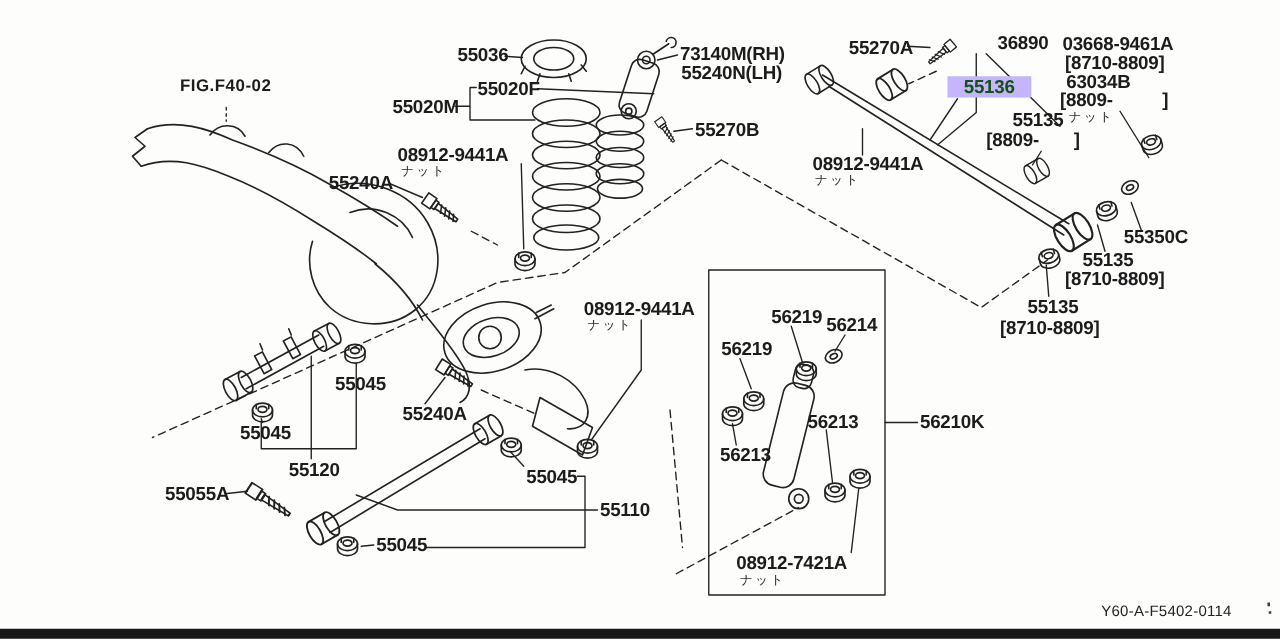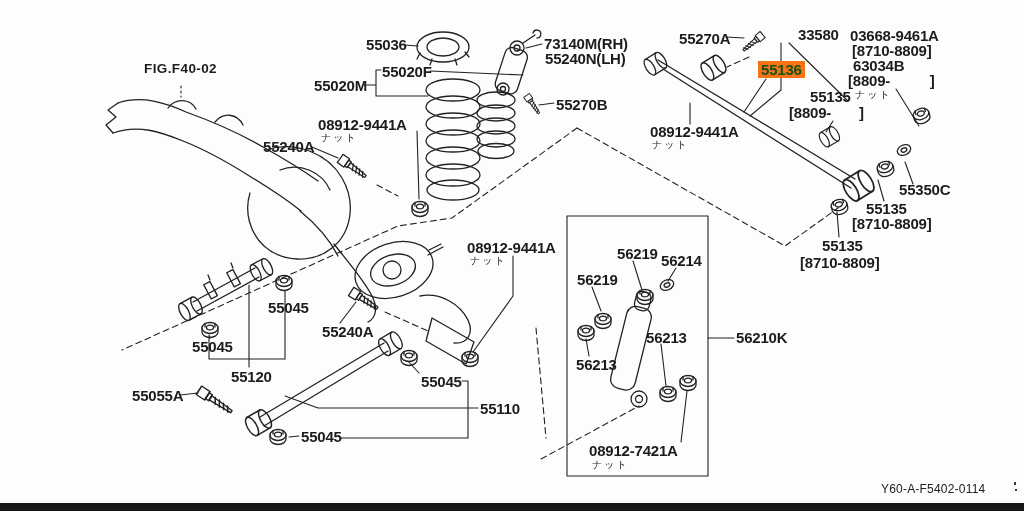--- a/index.html
+++ b/index.html
@@ -11,21 +11,21 @@
   .stage svg{position:absolute;left:0;top:0;}
   .lbl{
     position:absolute;
     font-size:15px;font-weight:700;color:#1c1c1c;
     letter-spacing:-0.2px;line-height:1;white-space:pre;
   }
   .lbl.fig{font-size:13.5px;letter-spacing:0.4px;}
   .lbl.kana{font-size:10px;font-weight:400;color:#2a2a2a;letter-spacing:2px;}
   .lbl.code{font-size:12px;font-weight:400;letter-spacing:0.2px;color:#222;}
   .lbl.hl{
-    background:#f97316;color:#145214;padding:1px 3px;
+    background:#c4b5fd;color:#145214;padding:1px 13px;
   }
   .bottom-bar{
     position:absolute;left:0;top:503px;width:1024px;height:8px;
     background:#171717;
   }
   .artifact{position:absolute;background:#3a3a3a;}
 </style>
 </head>
 <body>
 
@@ -226,21 +226,21 @@
   <div class="lbl" style="left:382px;top:64px">55020F</div>
   <div class="lbl" style="left:314px;top:78px">55020M</div>
   <div class="lbl" style="left:318px;top:117px">08912-9441A</div>
   <div class="lbl kana" style="left:321px;top:133px">ナット</div>
   <div class="lbl" style="left:263px;top:139px">55240A</div>
 
   <div class="lbl" style="left:544px;top:36px">73140M(RH)</div>
   <div class="lbl" style="left:545px;top:51px">55240N(LH)</div>
   <div class="lbl" style="left:556px;top:97px">55270B</div>
   <div class="lbl" style="left:679px;top:31px">55270A</div>
-  <div class="lbl" style="left:798px;top:27px">33580</div>
+  <div class="lbl" style="left:798px;top:27px">36890</div>
 
   <div class="lbl" style="left:850px;top:28px">03668-9461A</div>
   <div class="lbl" style="left:852px;top:43px">[8710-8809]</div>
   <div class="lbl" style="left:853px;top:58px">63034B</div>
   <div class="lbl" style="left:848px;top:73px">[8809-          ]</div>
   <div class="lbl kana" style="left:855px;top:90px">ナット</div>
 
   <div class="lbl" style="left:810px;top:89px">55135</div>
   <div class="lbl" style="left:789px;top:105px">[8809-       ]</div>
 

